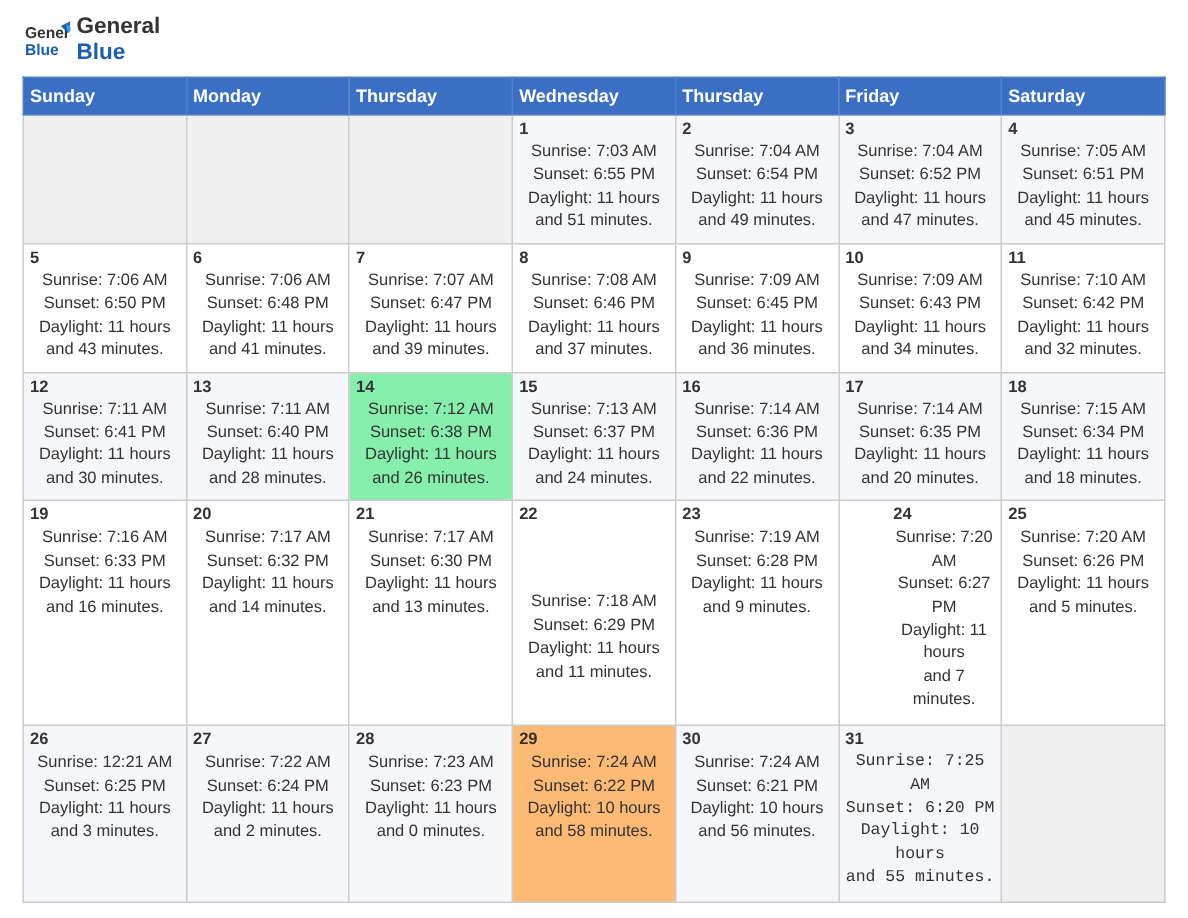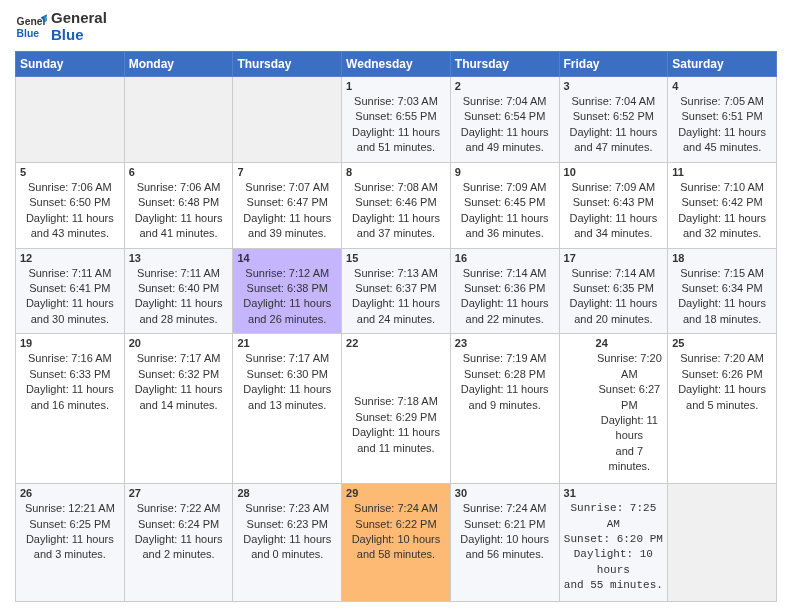--- a/index.html
+++ b/index.html
@@ -219,21 +219,21 @@
 Daylight: 11 hours
 and 30 minutes.</div>
           </td>
           <td style="background: rgb(245, 247, 250);">
             <span class="day-num">13</span>
             <div class="day-info" style="white-space: pre-line;">Sunrise: 7:11 AM
 Sunset: 6:40 PM
 Daylight: 11 hours
 and 28 minutes.</div>
           </td>
-          <td style="background: #c4b5fd;">
+          <td style="background: #86efac;">
             <span class="day-num">14</span>
             <div class="day-info" style="white-space: pre-line;">Sunrise: 7:12 AM
 Sunset: 6:38 PM
 Daylight: 11 hours
 and 26 minutes.</div>
           </td>
           <td style="background: rgb(245, 247, 250);">
             <span class="day-num">15</span>
             <div class="day-info" style="white-space: pre-line;">Sunrise: 7:13 AM
 Sunset: 6:37 PM

